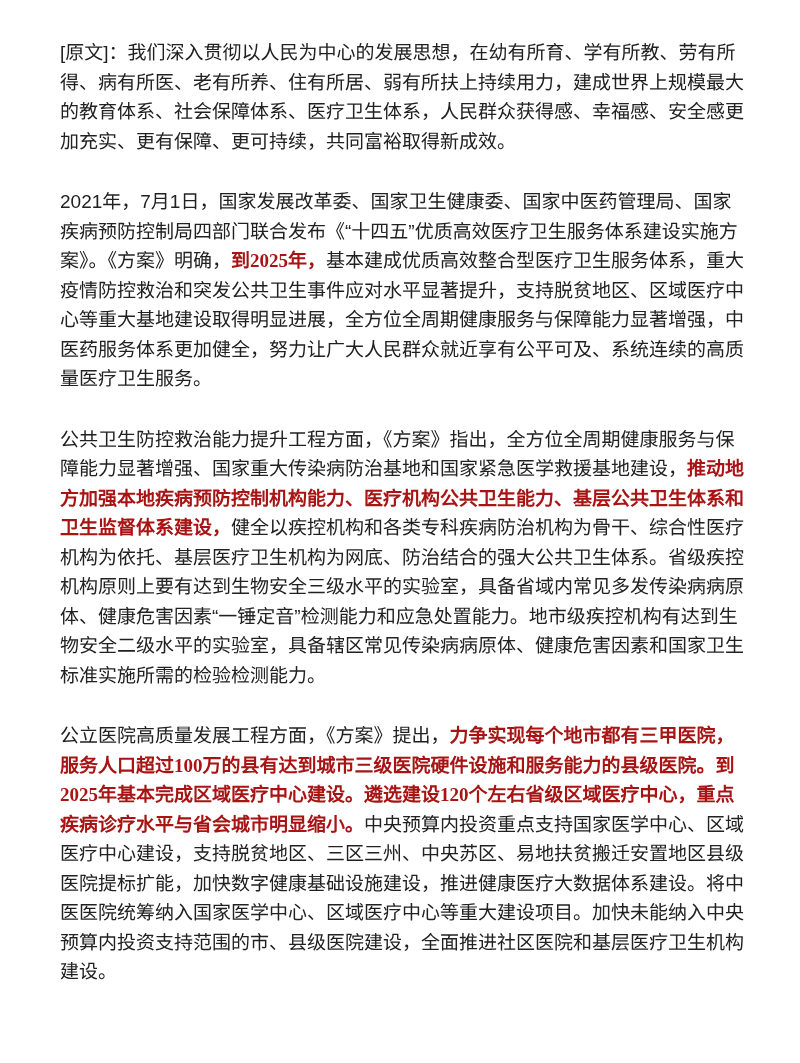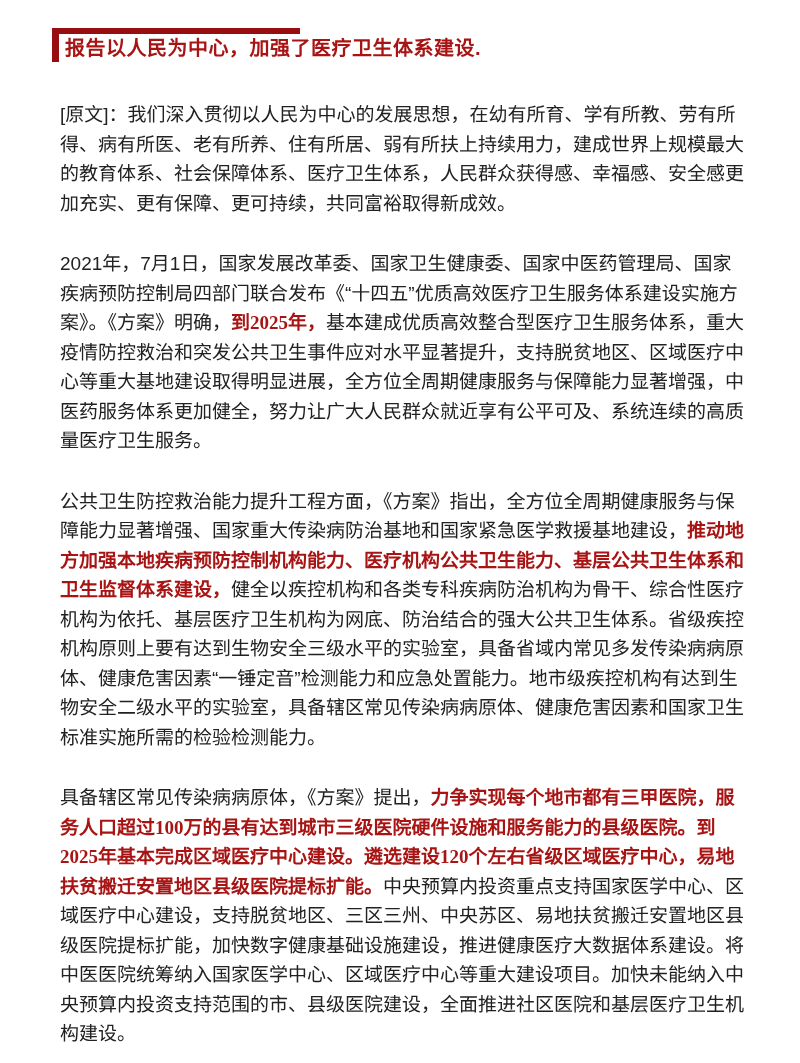--- a/index.html
+++ b/index.html
@@ -53,29 +53,25 @@
     color: var(--accent-red, #a31212);
     font-weight: 700;
     font-family: Liberation Serif, serif;
   }
 </style>
 </head>
 <body>
 
 <div class="doc">
 
-  <header class="heading-block">
-    <div class="heading-topbar"></div>
-    <h1 class="article-title">报告以人民为中心，加强了医疗卫生体系建设.</h1>
-  </header>
 
   <main class="article-body">
 
     <p><span>[原文]：我们深入贯彻以人民为中心的发展思想，在幼有所育、学有所教、劳有所得、病有所医、老有所养、住有所居、弱有所扶上持续用力，建成世界上规模最大的教育体系、社会保障体系、医疗卫生体系，人民群众获得感、幸福感、安全感更加充实、更有保障、更可持续，共同富裕取得新成效。</span></p>
 
     <p><span>2021年，7月1日，国家发展改革委、国家卫生健康委、国家中医药管理局、国家疾病预防控制局四部门联合发布《“十四五”优质高效医疗卫生服务体系建设实施方案》。《方案》明确，</span><span class="seg-red">到2025年，</span><span>基本建成优质高效整合型医疗卫生服务体系，重大疫情防控救治和突发公共卫生事件应对水平显著提升，支持脱贫地区、区域医疗中心等重大基地建设取得明显进展，全方位全周期健康服务与保障能力显著增强，中医药服务体系更加健全，努力让广大人民群众就近享有公平可及、系统连续的高质量医疗卫生服务。</span></p>
 
     <p><span>公共卫生防控救治能力提升工程方面，《方案》指出，全方位全周期健康服务与保障能力显著增强、国家重大传染病防治基地和国家紧急医学救援基地建设，</span><span class="seg-red">推动地方加强本地疾病预防控制机构能力、医疗机构公共卫生能力、基层公共卫生体系和卫生监督体系建设，</span><span>健全以疾控机构和各类专科疾病防治机构为骨干、综合性医疗机构为依托、基层医疗卫生机构为网底、防治结合的强大公共卫生体系。省级疾控机构原则上要有达到生物安全三级水平的实验室，具备省域内常见多发传染病病原体、健康危害因素“一锤定音”检测能力和应急处置能力。地市级疾控机构有达到生物安全二级水平的实验室，具备辖区常见传染病病原体、健康危害因素和国家卫生标准实施所需的检验检测能力。</span></p>
 
-    <p><span>具备辖区常见传染病病原体，《方案》提出，</span><span class="seg-red">力争实现每个地市都有三甲医院，服务人口超过100万的县有达到城市三级医院硬件设施和服务能力的县级医院。到2025年基本完成区域医疗中心建设。遴选建设120个左右省级区域医疗中心，易地扶贫搬迁安置地区县级医院提标扩能。</span><span>中央预算内投资重点支持国家医学中心、区域医疗中心建设，支持脱贫地区、三区三州、中央苏区、易地扶贫搬迁安置地区县级医院提标扩能，加快数字健康基础设施建设，推进健康医疗大数据体系建设。将中医医院统筹纳入国家医学中心、区域医疗中心等重大建设项目。加快未能纳入中央预算内投资支持范围的市、县级医院建设，全面推进社区医院和基层医疗卫生机构建设。</span></p>
+    <p><span>公立医院高质量发展工程方面，《方案》提出，</span><span class="seg-red">力争实现每个地市都有三甲医院，服务人口超过100万的县有达到城市三级医院硬件设施和服务能力的县级医院。到2025年基本完成区域医疗中心建设。遴选建设120个左右省级区域医疗中心，重点疾病诊疗水平与省会城市明显缩小。</span><span>中央预算内投资重点支持国家医学中心、区域医疗中心建设，支持脱贫地区、三区三州、中央苏区、易地扶贫搬迁安置地区县级医院提标扩能，加快数字健康基础设施建设，推进健康医疗大数据体系建设。将中医医院统筹纳入国家医学中心、区域医疗中心等重大建设项目。加快未能纳入中央预算内投资支持范围的市、县级医院建设，全面推进社区医院和基层医疗卫生机构建设。</span></p>
 
   </main>
 </div>
 
 </body></html>

